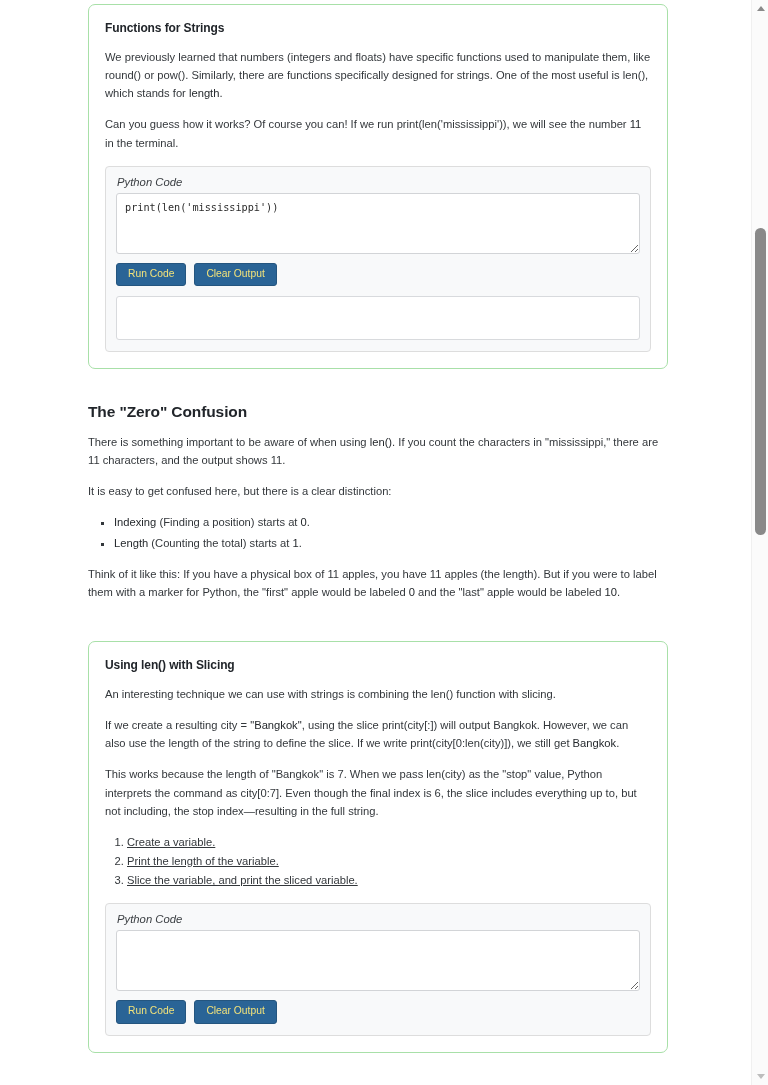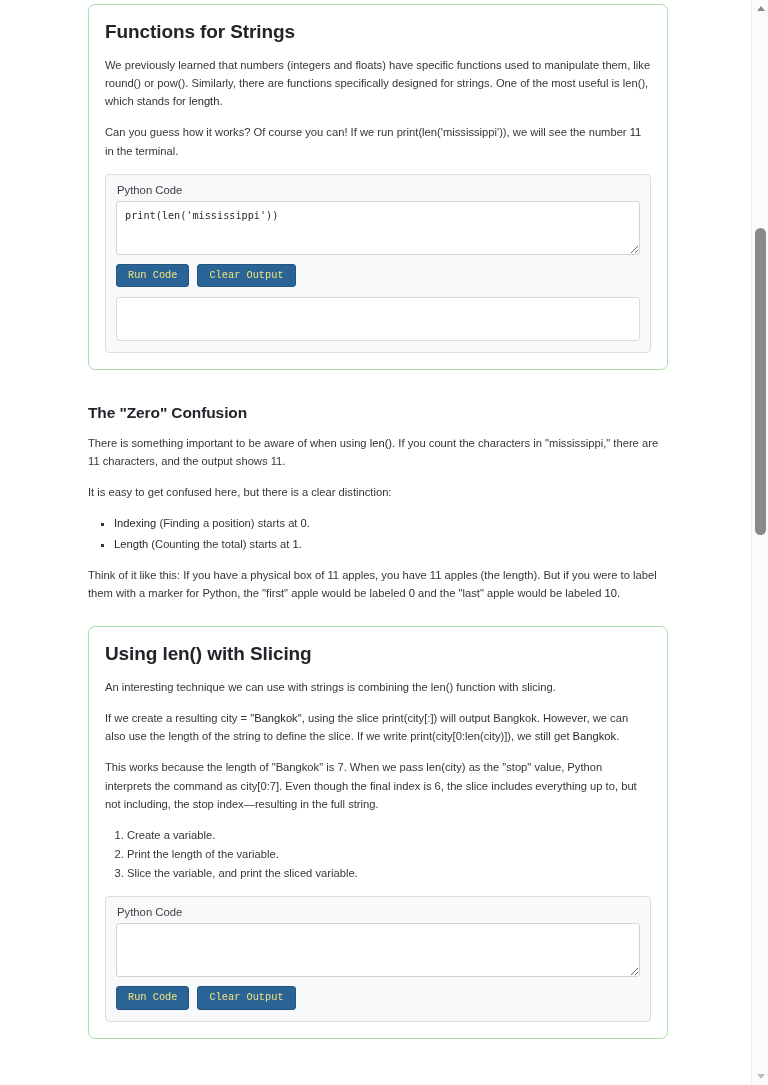--- a/index.html
+++ b/index.html
@@ -34,91 +34,92 @@
 
   
   .lesson-card {
     border: 1px solid #a8e0a8;
     border-radius: 7px;
     background: #ffffff;
     padding: 14px 16px 16px 16px;
   }
 
   .card-title {
-    font-size: 19px;
+    font-size: 12px;
     font-weight: bold;
     color: #21252a;
     margin: 2px 0 13px 0;
     letter-spacing: -0.1px;
   }
 
   .section-title {
     font-size: 15.5px;
     font-weight: bold;
     color: #21252a;
     margin: 0 0 12px 0;
     letter-spacing: -0.1px;
   }
 
   p.body-text {
     font-size: 11.2px;
     line-height: 1.62;
     color: #33373b;
     margin: 0 0 13px 0;
   }
-  p.body-text:last-child { margin-bottom: 0; }
+  p.body-text:last-child { margin-bottom: 16px; }
 
   .bold { font-weight: normal; color: #24282c; }
 
   ul.plain-list, ol.plain-list {
     font-size: 11.2px;
     line-height: 1.62;
     color: #33373b;
     margin: 12px 0 13px 0;
     padding-left: 26px;
   }
   ul.plain-list li, ol.plain-list li { margin: 0 0 2px 0; }
   ul.plain-list { list-style: square; }
   ol.plain-list { list-style: decimal; padding-left: 22px; }
-  ol.plain-list li { margin: 0 0 1px 0; }
+  ol.plain-list li { margin: 0 0 1px 0; text-decoration: underline; }
 
   
   .code-widget {
     border: 1px solid #dddddd;
     border-radius: 4px;
     background: #f8f9fa;
     padding: 9px 10px 11px 10px;
     margin-top: 14px;
   }
   .code-widget-label {
     font-size: 11.3px;
     color: #3c4044;
     margin: 0 0 5px 1px;
+    font-style: italic;
   }
   .code-area {
     display: block;
     width: 100%;
-    height: 54px;
+    height: 61px;
     border: 1px solid #d2d4d7;
     border-radius: 3px;
     background: #ffffff;
     font-family: "DejaVu Sans Mono", "Liberation Mono", monospace;
     font-size: 10.2px;
     line-height: 1.5;
     color: #2b2b2b;
     padding: 6px 8px;
     resize: vertical;
     outline: none;
     overflow: hidden;
   }
   .code-area::placeholder { color: #b9bcc0; }
 
   .btn-row { margin-top: 9px; display: flex; gap: 8px; }
   .btn {
-    font-family: Liberation Mono, monospace;
+    font-family: Liberation Sans, sans-serif;
     font-size: 10.3px;
     color: #f2e27a;
     background: #2a6496;
     border: 1px solid #24557f;
     border-radius: 3px;
     padding: 4px 11px 5px 11px;
     cursor: pointer;
     line-height: 1.2;
   }
 

